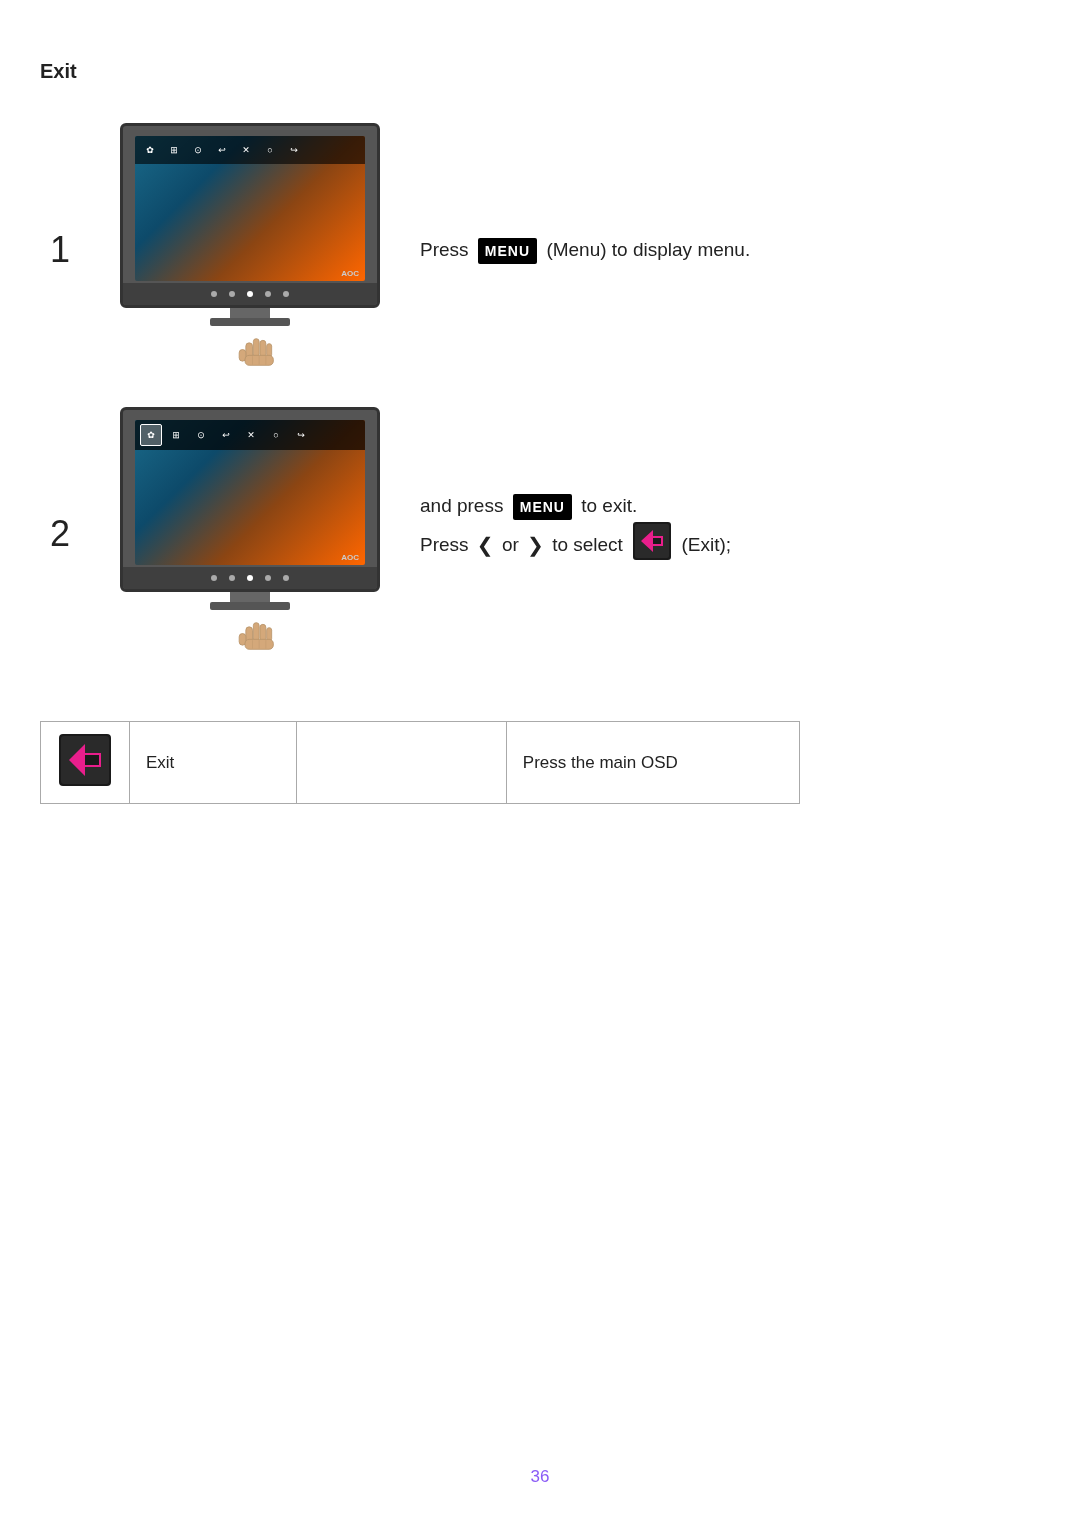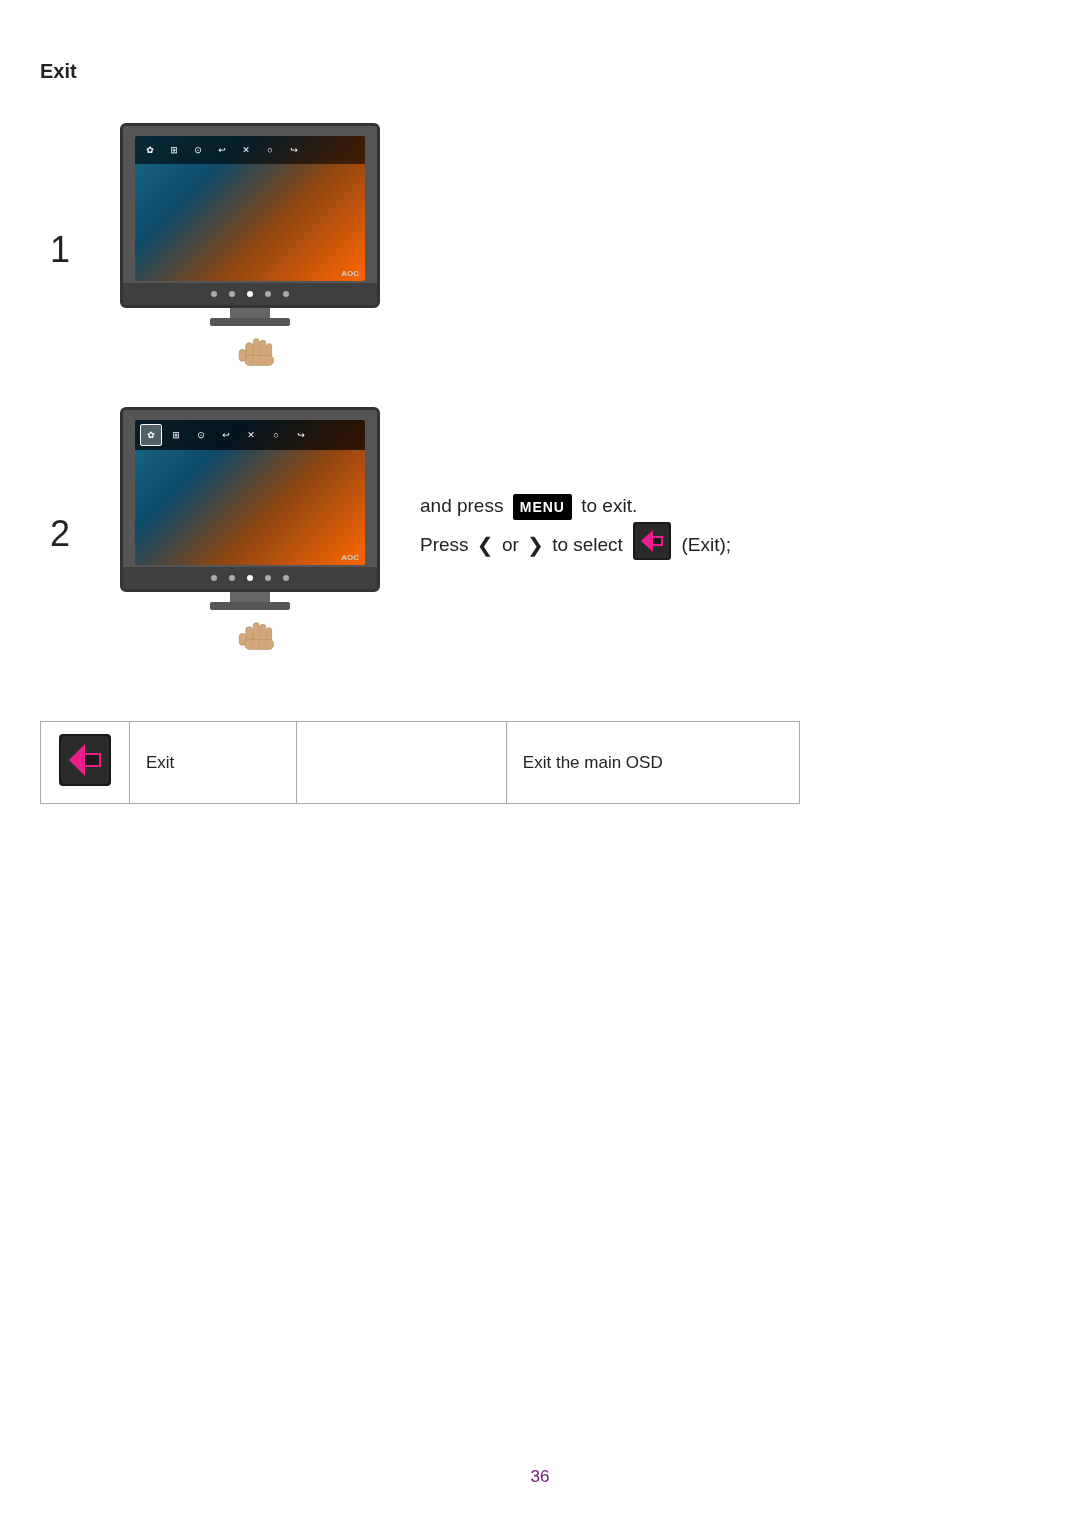--- a/index.html
+++ b/index.html
@@ -147,21 +147,21 @@
     .ref-table .desc-cell {
       width: 280px;
     }
 
     .page-number {
       position: absolute;
       bottom: 40px;
       left: 50%;
       transform: translateX(-50%);
       font-size: 17px;
-      color: #701a75;
+      color: #8b5cf6;
     }
 
     
     .monitor-bottom-bar {
       position: absolute;
       bottom: 0;
       left: 0;
       right: 0;
       height: 22px;
       background: rgba(60,60,60,0.85);
@@ -273,20 +273,25 @@
               <rect x="14" y="35" width="34" height="12" rx="5" fill="#d4a87a" stroke="#b8946a" stroke-width="1"></rect>
 
               <line x1="23" y1="36" x2="23" y2="46" stroke="#b8946a" stroke-width="0.5"></line>
               <line x1="31" y1="36" x2="31" y2="46" stroke="#b8946a" stroke-width="0.5"></line>
               <line x1="39" y1="36" x2="39" y2="46" stroke="#b8946a" stroke-width="0.5"></line>
             </g>
           </svg>
         </div>
       </div>
 
+      <div class="step-desc">
+        <span>Press</span>
+        <span class="menu-badge">MENU</span>
+        <span>(Menu) to display menu.</span>
+      </div>
     </div>
 
     <div class="step-row">
       <div class="step-number">2</div>
 
       <div class="step-image-wrap">
         <div class="monitor-img">
           <div class="monitor-frame">
             <div class="monitor-screen">
 
@@ -369,21 +374,21 @@
           <rect x="2" y="2" width="48" height="48" fill="#2a2a2a" rx="3"></rect>
           <polygon points="10,26 26,10 26,19 42,19 42,33 26,33 26,42" fill="#e91e8c"></polygon>
           <rect x="26" y="21" width="14" height="10" fill="#1a1a1a"></rect>
         </svg>
       </td>
       <td class="label-cell">
         <span>Exit</span>
       </td>
       <td class="empty-cell"></td>
       <td class="desc-cell">
-        <span>Exit the main OSD</span>
+        <span>Press the main OSD</span>
       </td>
     </tr>
   </tbody>
     </table>
 
 </div>
 
 <div class="page-number">36</div>
 
 </body></html>

